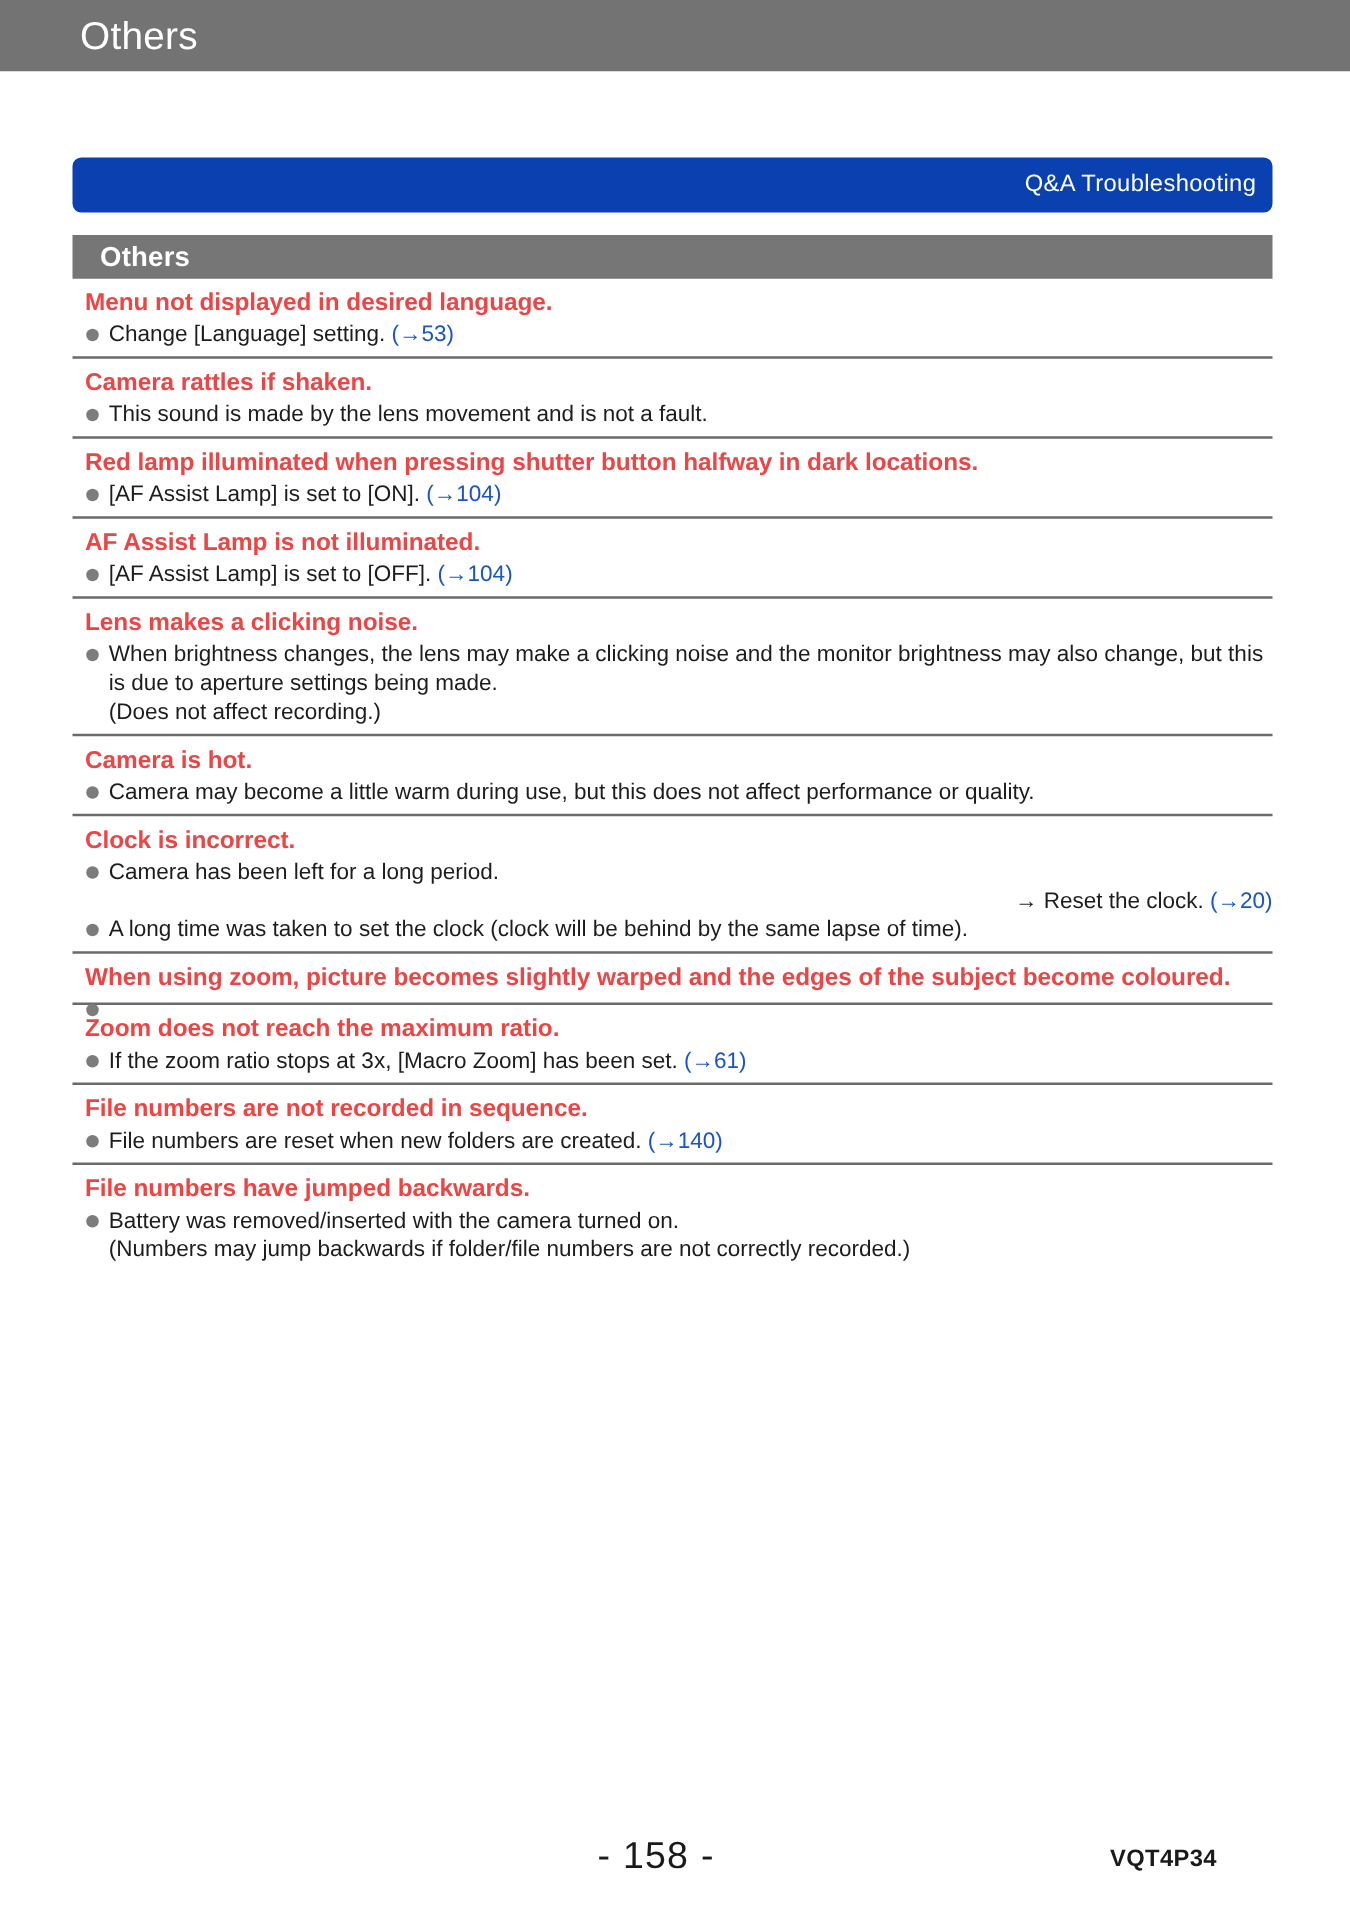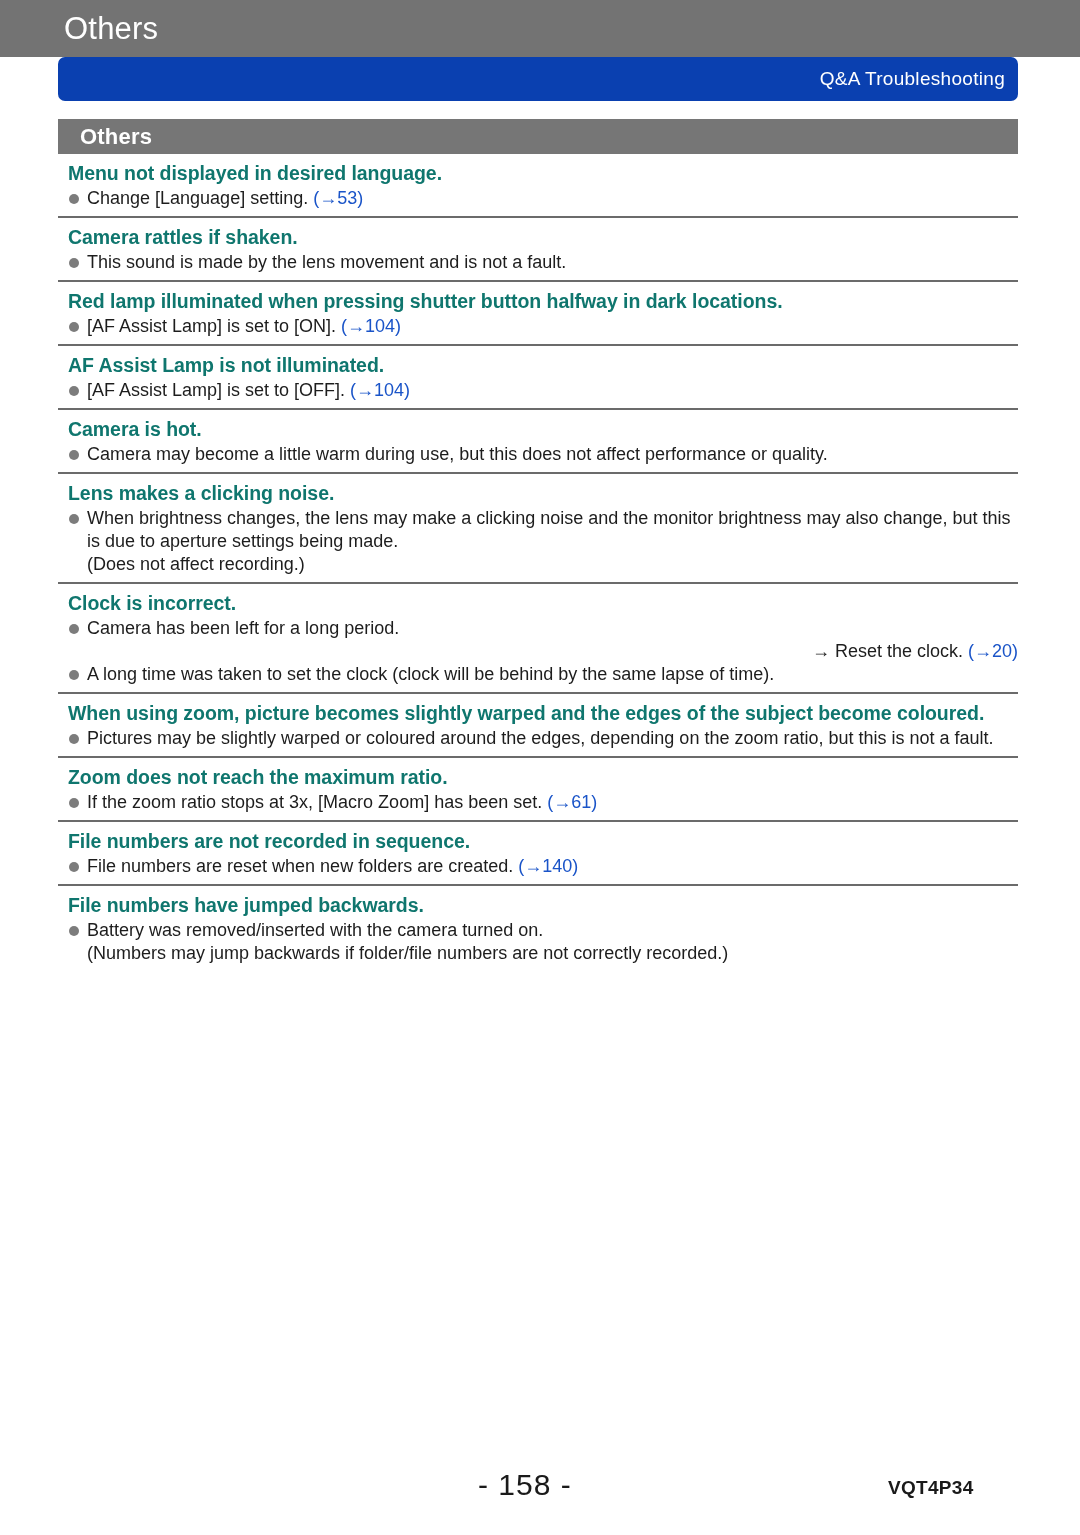--- a/index.html
+++ b/index.html
@@ -29,20 +29,21 @@
     font-size: 31px;
     font-weight: 400;
     letter-spacing: 0.2px;
     margin-left: 64px;
   }
 
   
   .content {
     width: 960px;
     margin-left: 58px;
+    margin-top: 69px;
   }
 
   
   .banner {
     height: 44px;
     background: #0a40b0;
     border-radius: 7px;
     display: flex;
     align-items: center;
     justify-content: flex-end;
@@ -81,21 +82,21 @@
     border-bottom: 2px solid #6b6b6b;
     padding-top: 7px;
     padding-bottom: 6px;
   }
   .qa-entry.last {
     border-bottom: none;
   }
   .qa-question {
     font-size: 19.5px;
     font-weight: 700;
-    color: #0f766e;
+    color: #ef4444;
     line-height: 1.24;
     letter-spacing: -0.05px;
     margin: 0 0 2px 10px;
   }
   .qa-answers {
     margin: 0;
     padding: 0;
     list-style: none;
   }
   .qa-answer {
@@ -191,42 +192,42 @@
           <li class="qa-answer"><span class="bullet-dot"></span><span>[AF Assist Lamp] is set to [ON]. </span><span class="ref-link">(→104)</span></li>
         </ul>
       </div>
       <div class="qa-entry">
         <div class="qa-question">AF Assist Lamp is not illuminated.</div>
         <ul class="qa-answers">
           <li class="qa-answer"><span class="bullet-dot"></span><span>[AF Assist Lamp] is set to [OFF]. </span><span class="ref-link">(→104)</span></li>
         </ul>
       </div>
       <div class="qa-entry">
+        <div class="qa-question">Lens makes a clicking noise.</div>
+        <ul class="qa-answers">
+          <li class="qa-answer"><span class="bullet-dot"></span><span>When brightness changes, the lens may make a clicking noise and the monitor brightness may also change, but this is due to aperture settings being made.</span><span class="cont-line">(Does not affect recording.)</span></li>
+        </ul>
+      </div>
+      <div class="qa-entry">
         <div class="qa-question">Camera is hot.</div>
         <ul class="qa-answers">
           <li class="qa-answer"><span class="bullet-dot"></span><span>Camera may become a little warm during use, but this does not affect performance or quality.</span></li>
-        </ul>
-      </div>
-      <div class="qa-entry">
-        <div class="qa-question">Lens makes a clicking noise.</div>
-        <ul class="qa-answers">
-          <li class="qa-answer"><span class="bullet-dot"></span><span>When brightness changes, the lens may make a clicking noise and the monitor brightness may also change, but this is due to aperture settings being made.</span><span class="cont-line">(Does not affect recording.)</span></li>
         </ul>
       </div>
       <div class="qa-entry">
         <div class="qa-question">Clock is incorrect.</div>
         <ul class="qa-answers">
           <li class="qa-answer"><span class="bullet-dot"></span><span>Camera has been left for a long period.</span><span class="sub-line"><span>→ Reset the clock. </span><span class="ref-link">(→20)</span></span></li>
           <li class="qa-answer"><span class="bullet-dot"></span><span>A long time was taken to set the clock (clock will be behind by the same lapse of time).</span></li>
         </ul>
       </div>
       <div class="qa-entry">
         <div class="qa-question">When using zoom, picture becomes slightly warped and the edges of the subject become coloured.</div>
         <ul class="qa-answers">
-          <li class="qa-answer"><span class="bullet-dot"></span><span>Pictures may be slightly warped or coloured around the edges, depending on the zoom ratio, but this is not a fault.</span></li>
+          <li class="qa-answer"><span class="bullet-dot"></span></li>
         </ul>
       </div>
       <div class="qa-entry">
         <div class="qa-question">Zoom does not reach the maximum ratio.</div>
         <ul class="qa-answers">
           <li class="qa-answer"><span class="bullet-dot"></span><span>If the zoom ratio stops at 3x, [Macro Zoom] has been set. </span><span class="ref-link">(→61)</span></li>
         </ul>
       </div>
       <div class="qa-entry">
         <div class="qa-question">File numbers are not recorded in sequence.</div>

